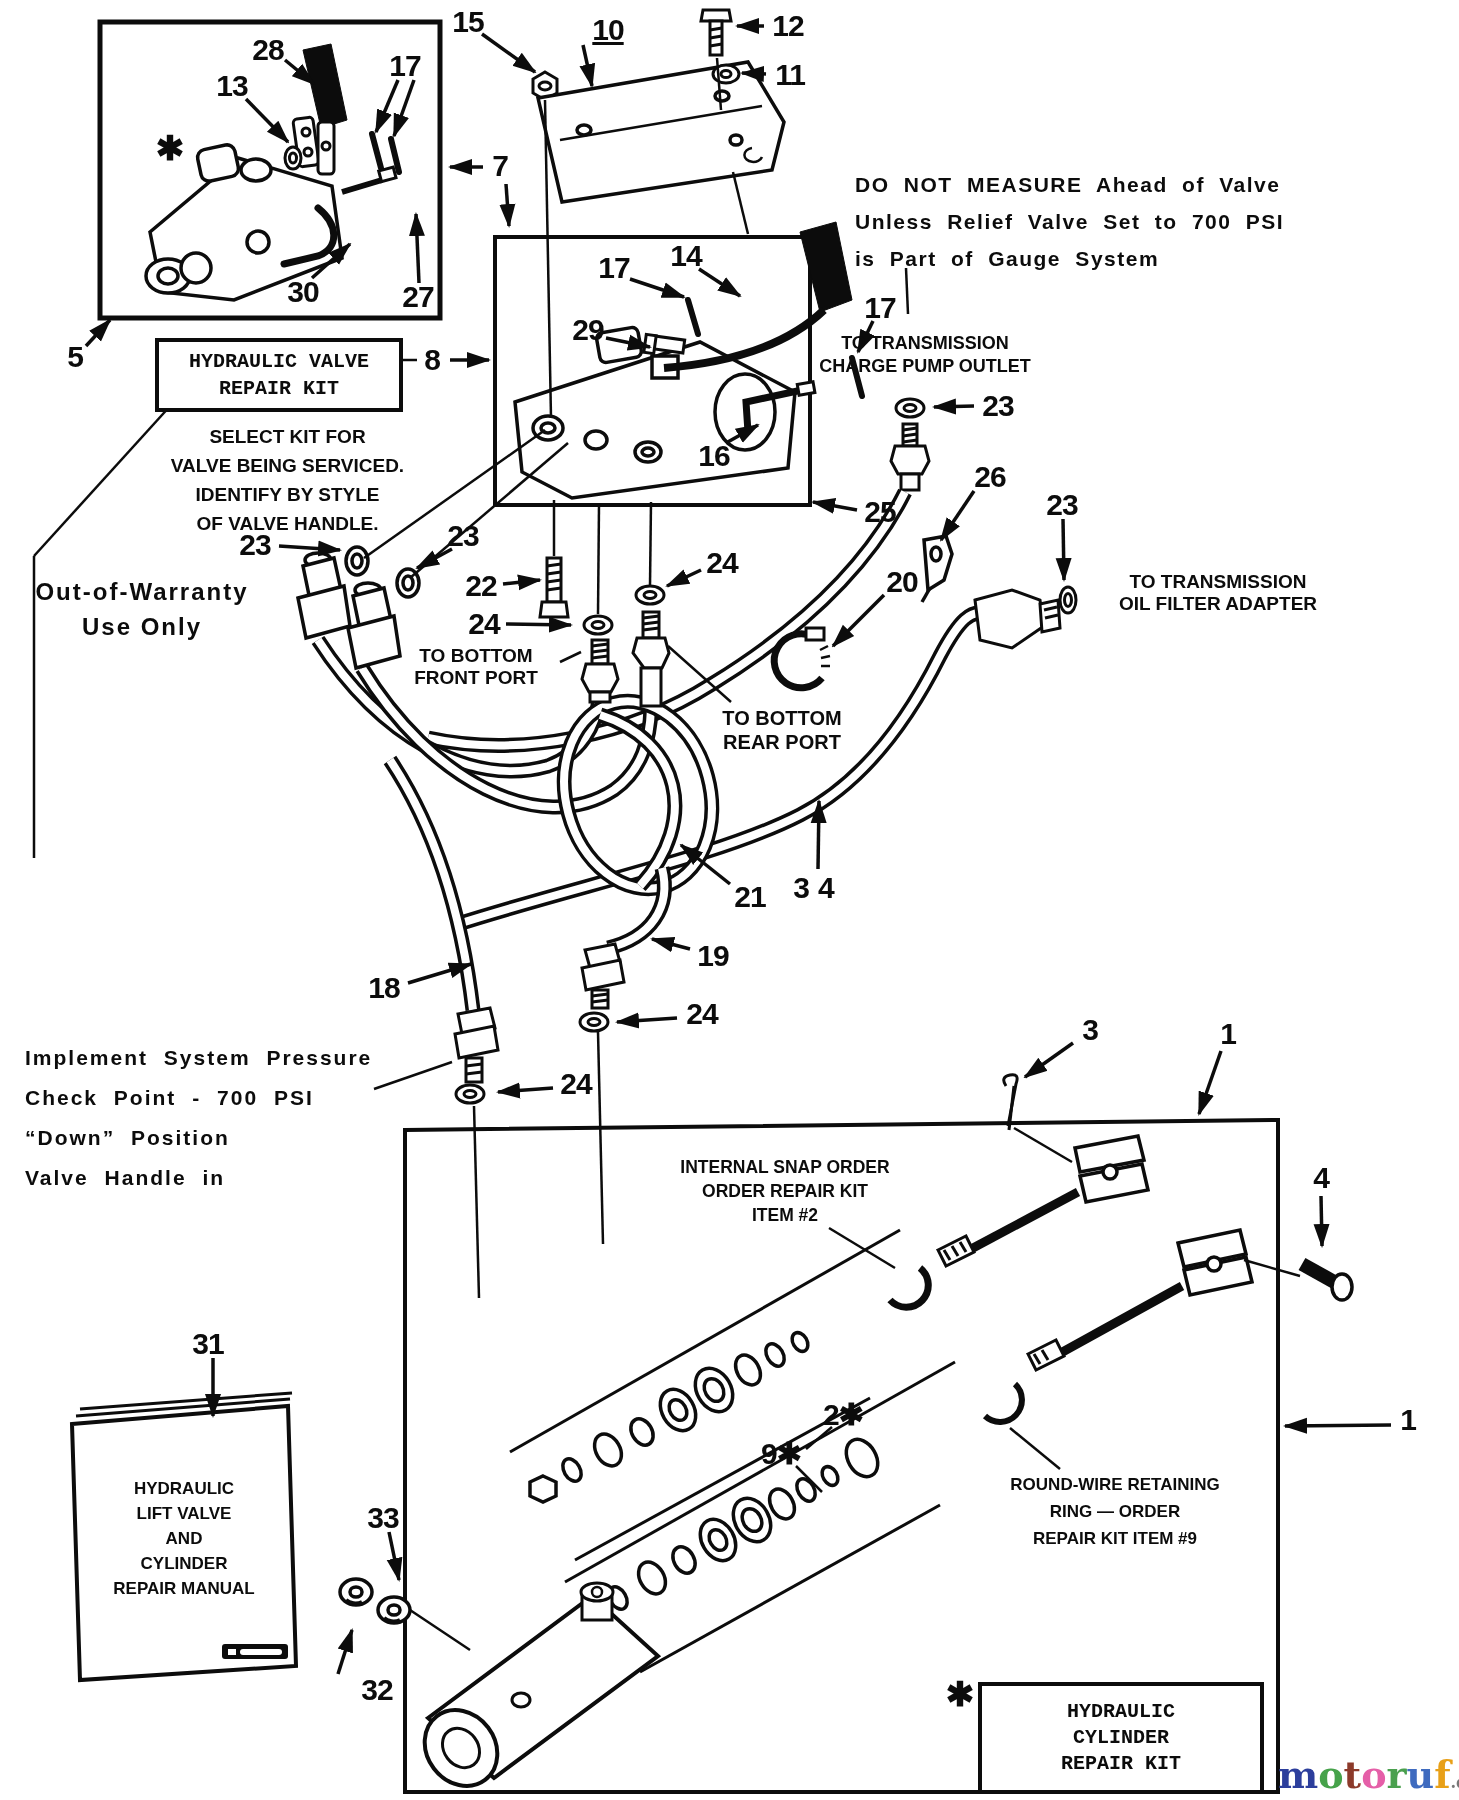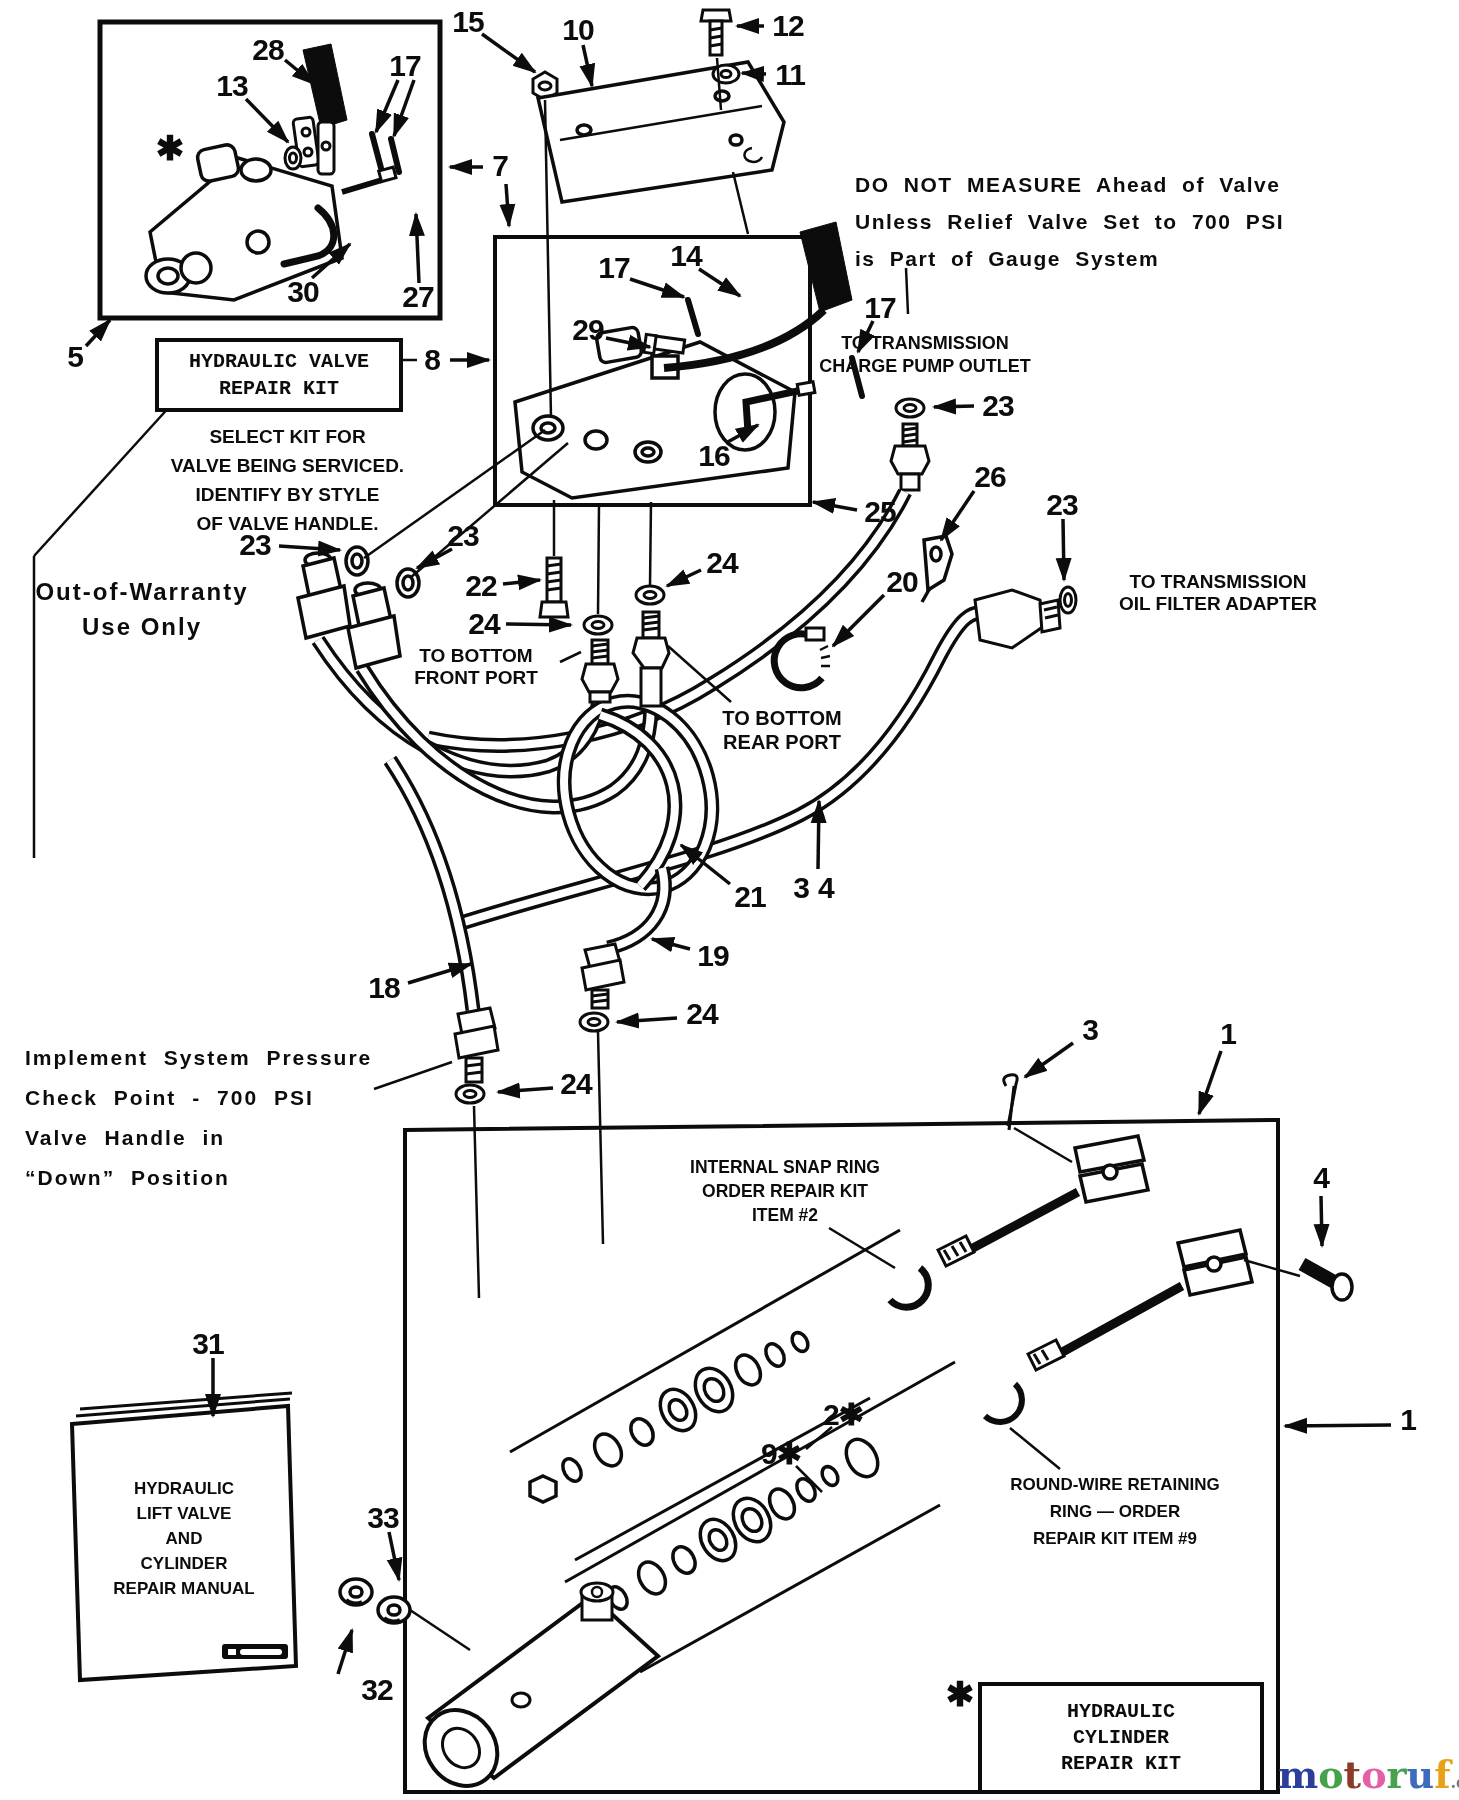--- a/index.html
+++ b/index.html
@@ -437,21 +437,21 @@
 
   <div id="labels">
       <span class="pl" style="left: 268px; top: 50px;">28</span>
       <span class="pl" style="left: 232px; top: 86px;">13</span>
       <span class="pl" style="left: 405px; top: 66px;">17</span>
       <span class="pl big" style="left: 170px; top: 148px;">✱</span>
       <span class="pl" style="left: 303px; top: 292px;">30</span>
       <span class="pl" style="left: 418px; top: 297px;">27</span>
       <span class="pl" style="left: 75px; top: 357px;">5</span>
       <span class="pl" style="left: 468px; top: 22px;">15</span>
-      <span class="pl" style="left: 578px; top: 30px;">10</span>
+      <span class="pl" style="left: 608px; top: 30px; text-decoration: underline;">10</span>
       <span class="pl" style="left: 788px; top: 26px;">12</span>
       <span class="pl" style="left: 790px; top: 75px;">11</span>
       <span class="pl" style="left: 500px; top: 166px;">7</span>
       <span class="pl" style="left: 432px; top: 360px;">8</span>
       <span class="pl" style="left: 614px; top: 268px;">17</span>
       <span class="pl" style="left: 686px; top: 256px;">14</span>
       <span class="pl" style="left: 880px; top: 308px;">17</span>
       <span class="pl" style="left: 588px; top: 330px;">29</span>
       <span class="pl" style="left: 714px; top: 456px;">16</span>
       <span class="pl" style="left: 998px; top: 406px;">23</span>
@@ -517,26 +517,26 @@
 
   <div class="note center" style="left:1093px;top:571px;width:250px;font-size:19px;line-height:22px;">
       <div class="ln">TO TRANSMISSION</div>
       <div class="ln">OIL FILTER ADAPTER</div>
     </div>
 
 
   <div class="note left" style="left:25px;top:1038px;font-size:21px;line-height:40px;letter-spacing:2px;word-spacing:8px;">
       <div class="ln">Implement System Pressure</div>
       <div class="ln">Check Point - 700 PSI</div>
+      <div class="ln">“Down” Position</div>
       <div class="ln">Valve Handle in</div>
-      <div class="ln">“Down” Position</div>
     </div>
 
   <div class="note center" style="left:660px;top:1155px;width:250px;font-size:17.5px;line-height:24px;">
-      <div class="ln">INTERNAL SNAP RING</div>
+      <div class="ln">INTERNAL SNAP ORDER</div>
       <div class="ln">ORDER REPAIR KIT</div>
       <div class="ln">ITEM #2</div>
     </div>
 
   <div class="note center" style="left:965px;top:1471px;width:300px;font-size:17px;line-height:27px;">
       <div class="ln">ROUND-WIRE RETAINING</div>
       <div class="ln">RING — ORDER</div>
       <div class="ln">REPAIR KIT ITEM #9</div>
     </div>
 

